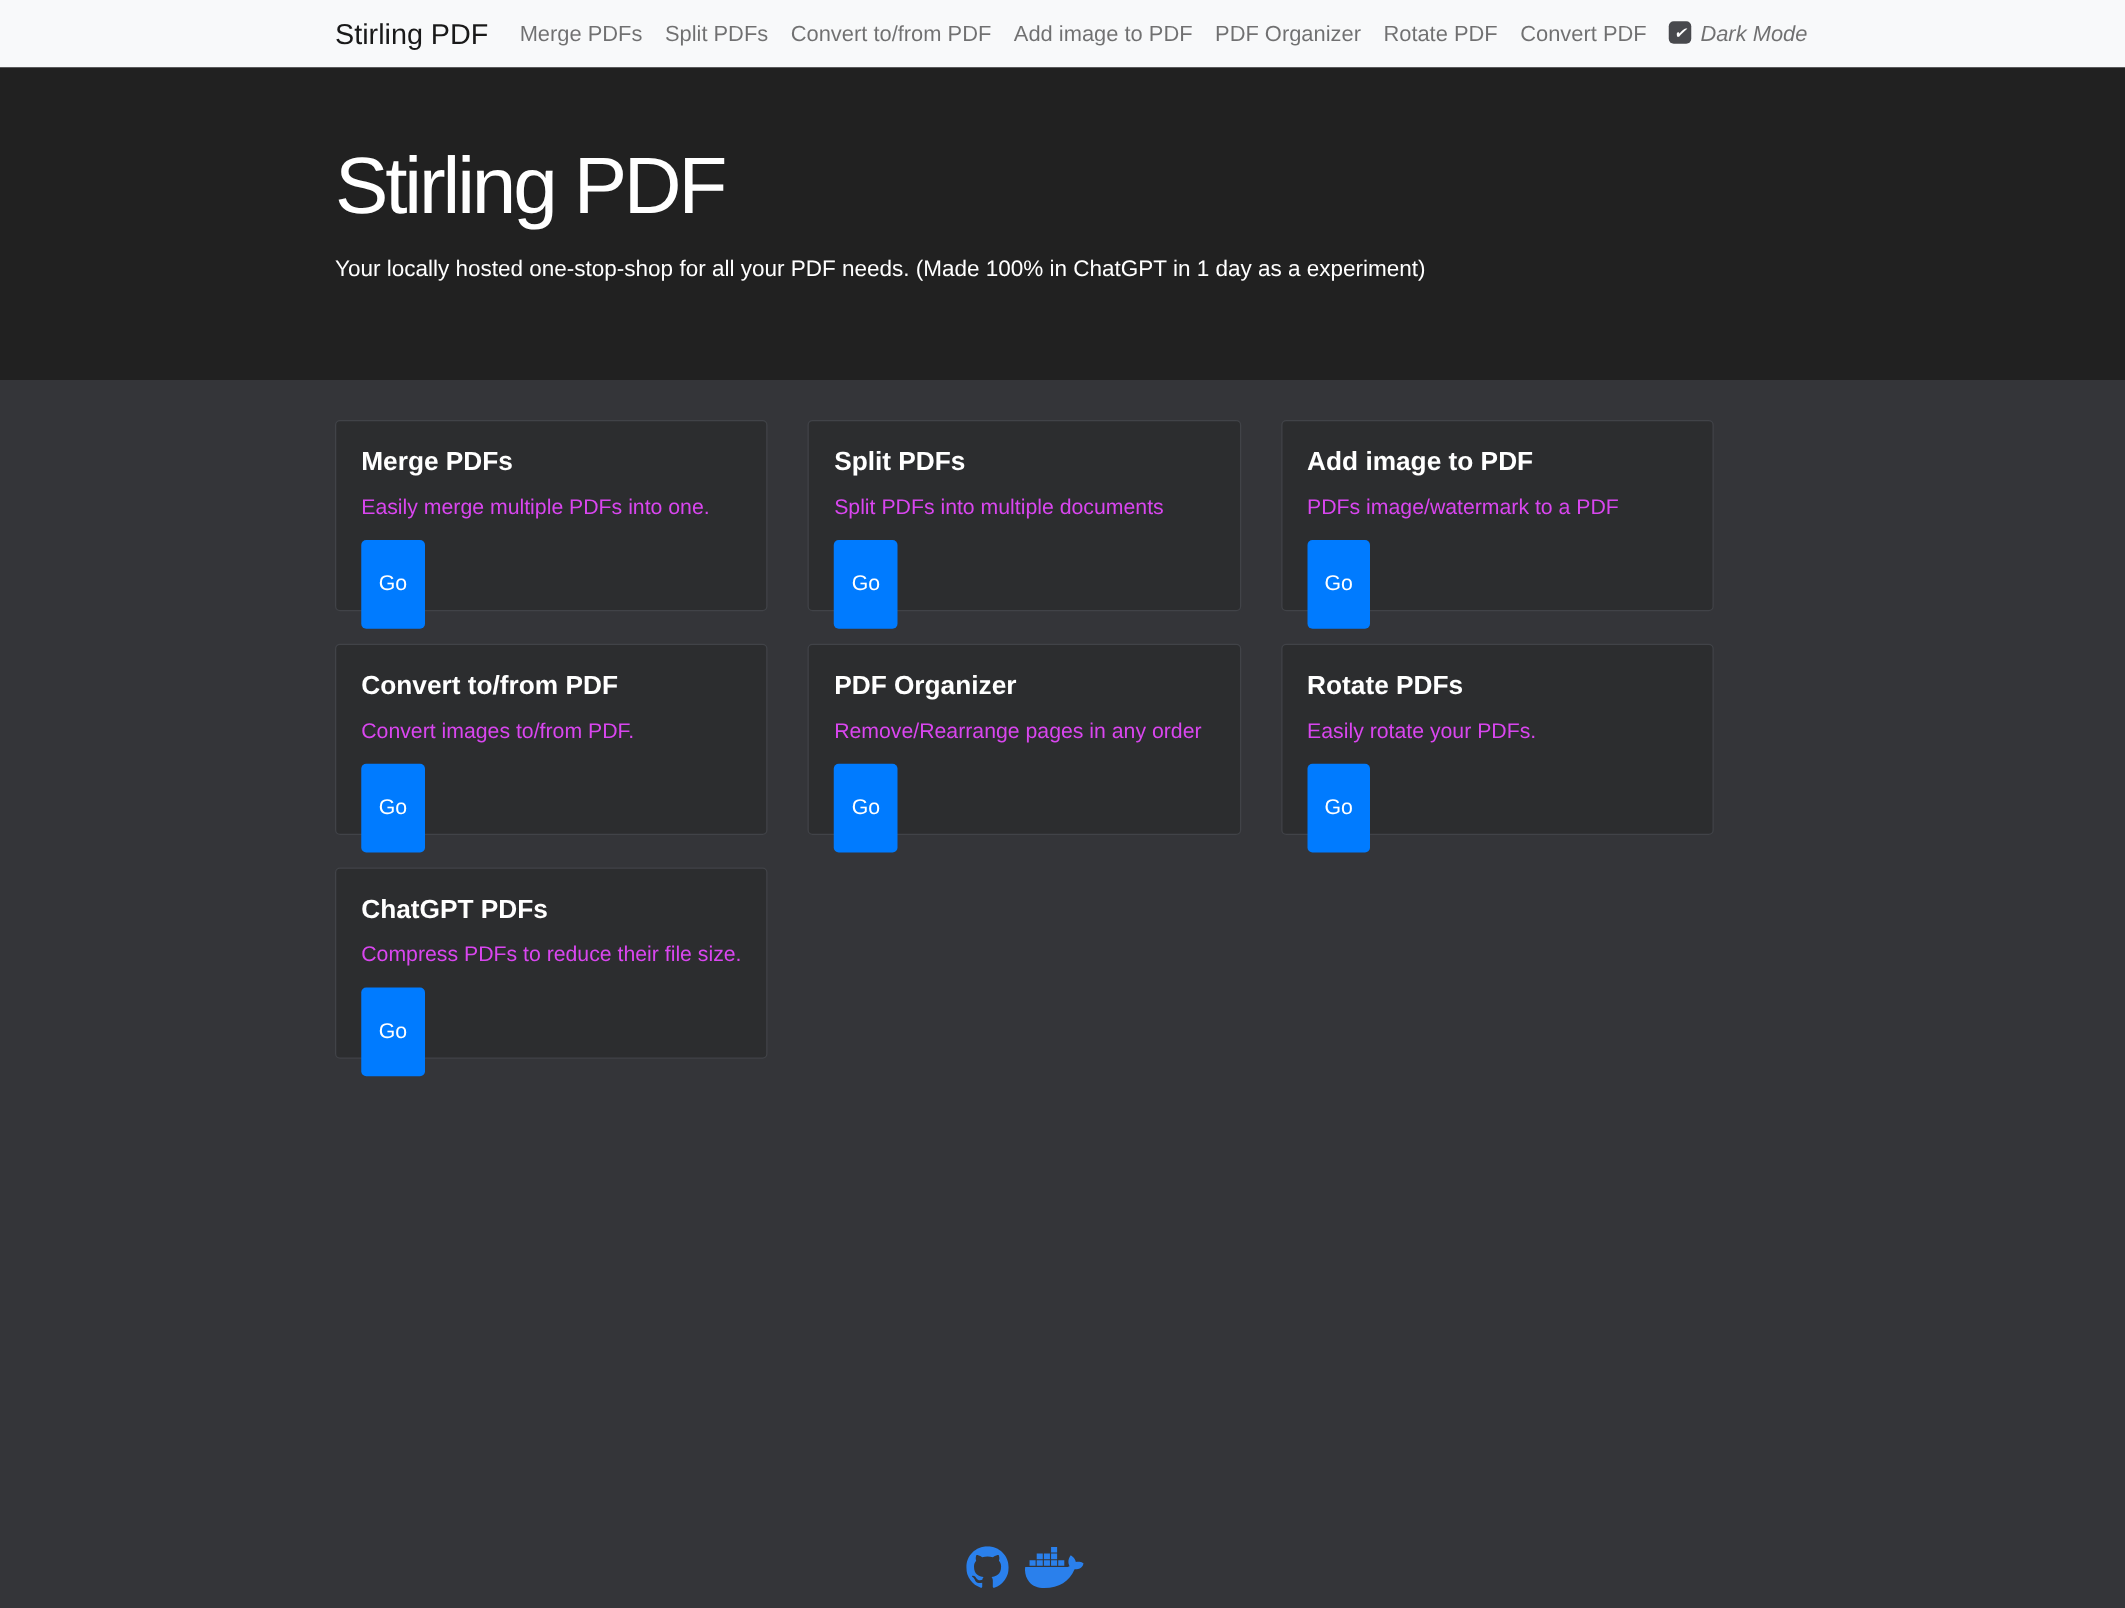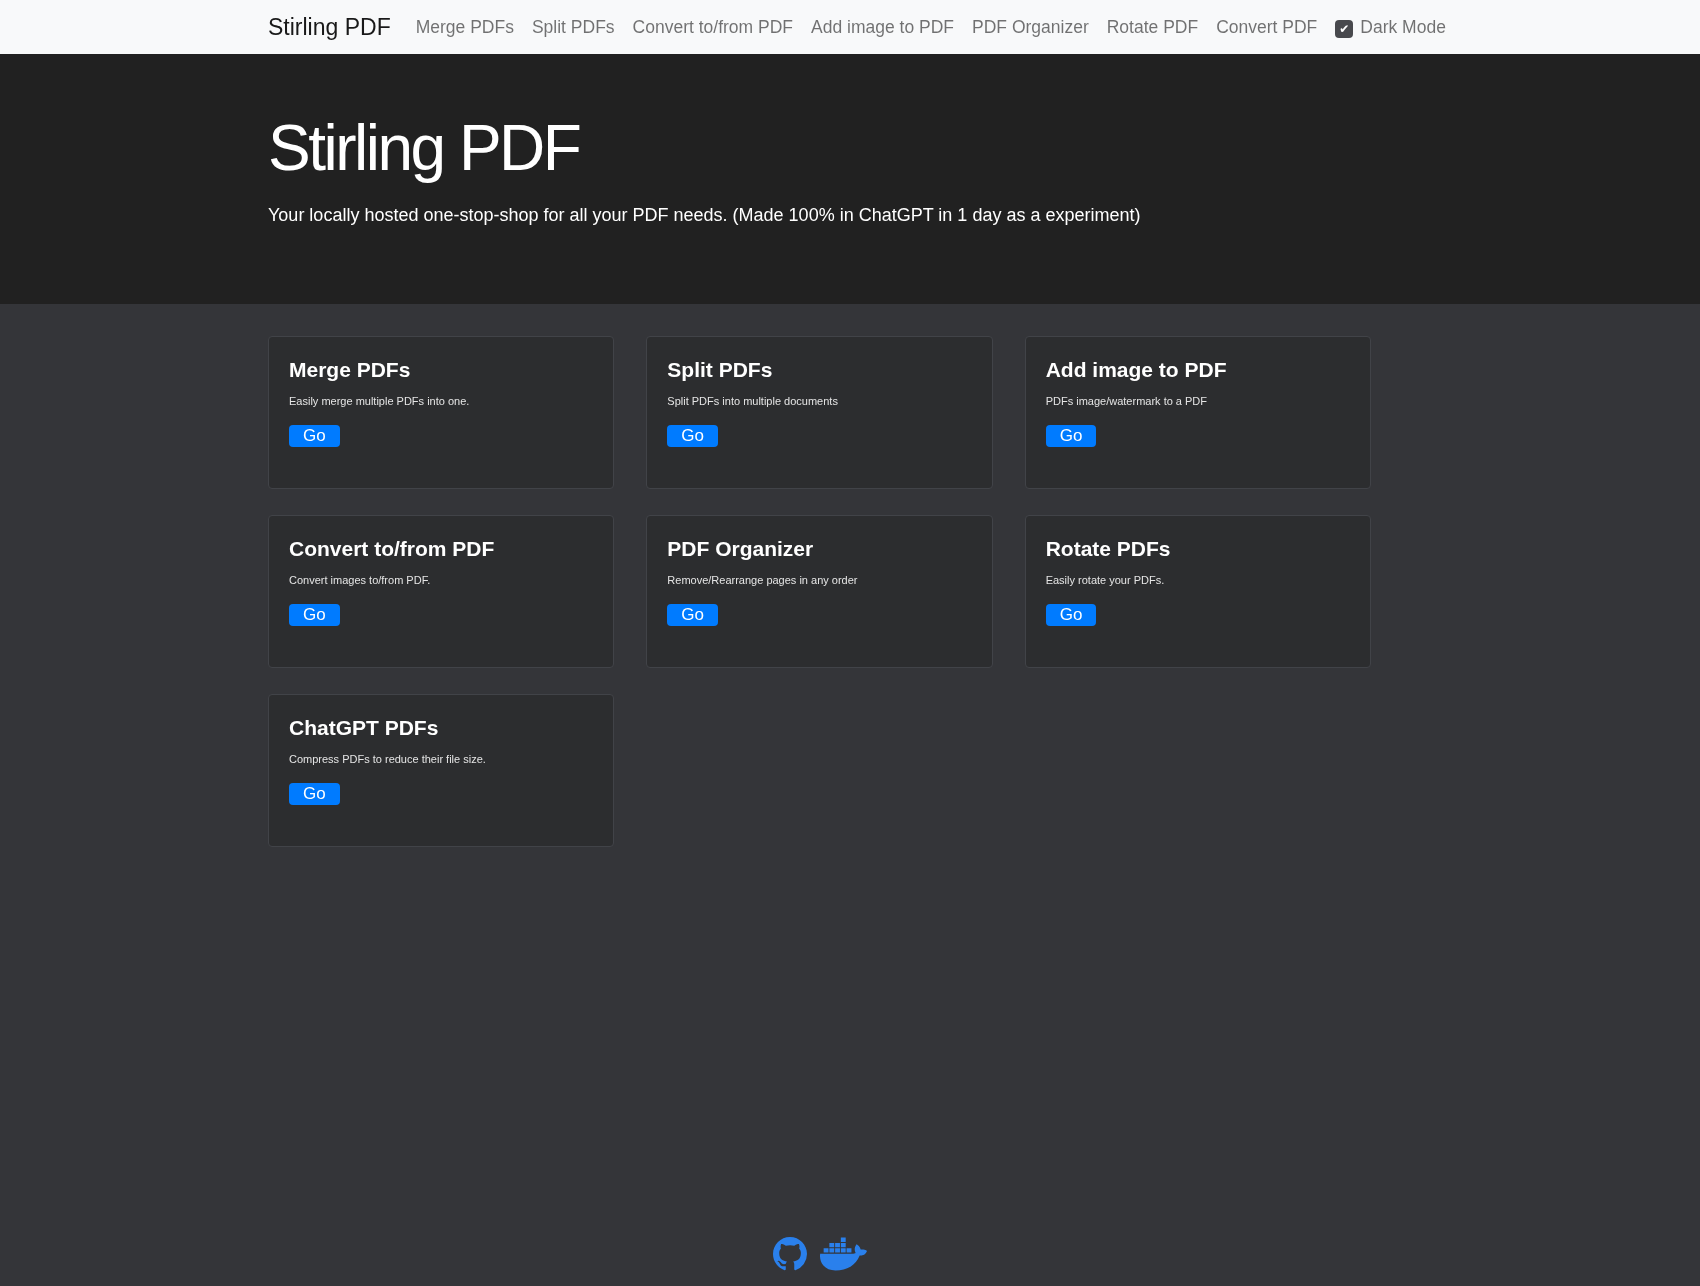--- a/index.html
+++ b/index.html
@@ -43,23 +43,24 @@
   .nav-link {
     font-size: 17.5px;
     color: rgba(0,0,0,0.55);
     text-decoration: none;
     padding: 0 9px;
     white-space: nowrap;
     cursor: pointer;
   }
   .dark-item {
     display: flex;
-    align-items: flex-end;
+    align-items: flex-start;
     margin-left: 9px;
     cursor: pointer;
+    font-style: italic;
   }
   .checkbox {
     width: 18px;
     height: 18px;
     background: #48494d;
     border-radius: 4px;
     display: inline-flex;
     align-items: center;
     justify-content: center;
     margin-right: 7px;
@@ -128,31 +129,31 @@
   }
   .card-title {
     margin: 0 0 13px;
     font-size: 21px;
     font-weight: 700;
     color: #ffffff;
     line-height: 1.2;
   }
   .card-text {
     margin: 4px 0 16px;
-    font-size: 11px;
-    color: #e5e5e5;
+    font-size: 17px;
+    color: #d946ef;
     line-height: 1.25;
   }
   .btn {
     display: inline-block;
     background: #007bff;
     color: #ffffff;
     font-size: 17px;
     line-height: 1.3;
-    padding: 0 14px;
+    padding: 24px 14px;
     border-radius: 4px;
     border: none;
     text-decoration: none;
     cursor: pointer;
   }
 
   
   .footer {
     position: absolute;
     left: 252px;

